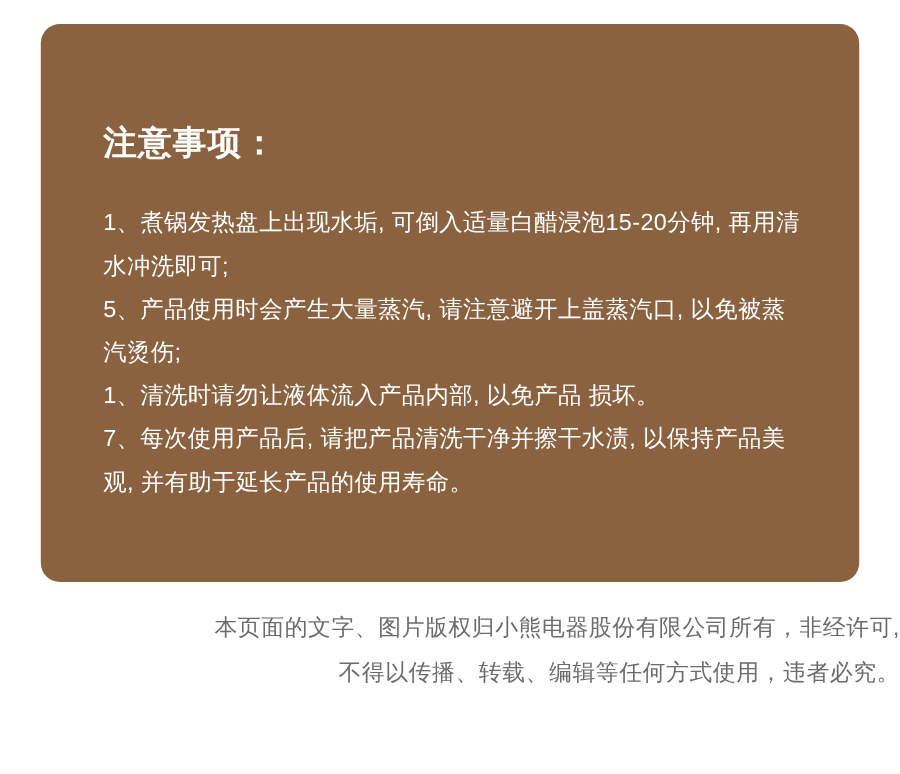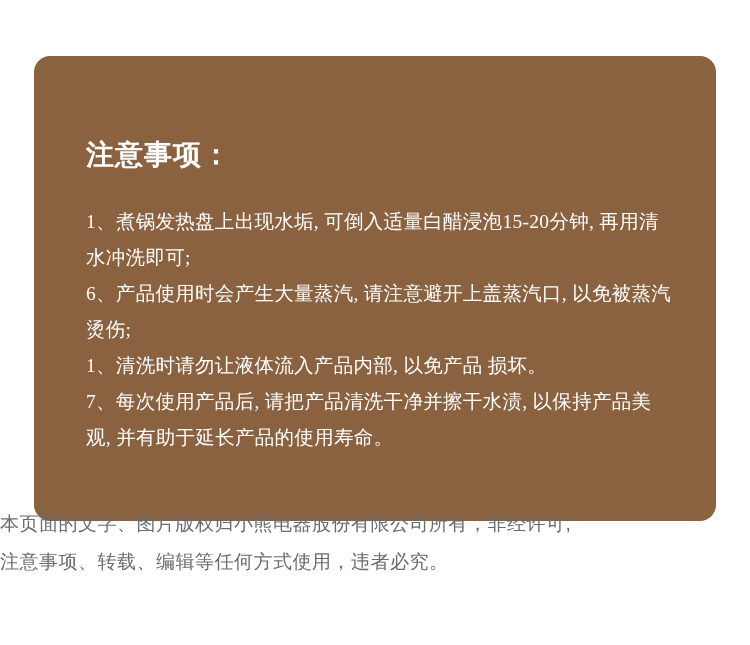--- a/index.html
+++ b/index.html
@@ -21,21 +21,20 @@
   }
   .notice-card {
     position: absolute;
     left: 34px;
     top: 20px;
     width: 682px;
     height: 465px;
     background: #8a6240;
     border-radius: 16px;
     box-sizing: border-box;
-    margin-top: 36px;
   }
   .notice-title {
     position: absolute;
     left: 52px;
     top: 82px;
     font-size: 28px;
     font-weight: bold;
     color: #ffffff;
     letter-spacing: 1px;
     line-height: 1.2;
@@ -47,50 +46,49 @@
     width: 586px;
     color: #ffffff;
     font-size: 19.5px;
     line-height: 36px;
     letter-spacing: 0.3px;
   }
   .notice-body .item {
     margin: 0;
     padding: 0;
     text-indent: 0;
-    font-family: Liberation Serif, serif;
   }
   .footer {
     position: absolute;
     left: 0;
     top: 505px;
     width: 750px;
-    text-align: left;
+    text-align: right;
     color: #6b6b6b;
     font-size: 19px;
     line-height: 38px;
     letter-spacing: 0.5px;
   }
   .footer .line {
     display: block;
   }
 </style>
 </head>
 <body>
 
 <div class="page">
 
   <div class="notice-card">
     <div class="notice-title">注意事项：</div>
     <div class="notice-body">
       <p class="item">1、煮锅发热盘上出现水垢, 可倒入适量白醋浸泡15-20分钟, 再用清水冲洗即可;</p>
-      <p class="item">6、产品使用时会产生大量蒸汽, 请注意避开上盖蒸汽口, 以免被蒸汽烫伤;</p>
+      <p class="item">5、产品使用时会产生大量蒸汽, 请注意避开上盖蒸汽口, 以免被蒸汽烫伤;</p>
       <p class="item">1、清洗时请勿让液体流入产品内部, 以免产品 损坏。</p>
       <p class="item">7、每次使用产品后, 请把产品清洗干净并擦干水渍, 以保持产品美观, 并有助于延长产品的使用寿命。</p>
     </div>
   </div>
 
   <div class="footer">
     <span class="line">本页面的文字、图片版权归小熊电器股份有限公司所有，非经许可,</span>
-    <span class="line">注意事项、转载、编辑等任何方式使用，违者必究。</span>
+    <span class="line">不得以传播、转载、编辑等任何方式使用，违者必究。</span>
   </div>
 
 </div>
 
 </body></html>

